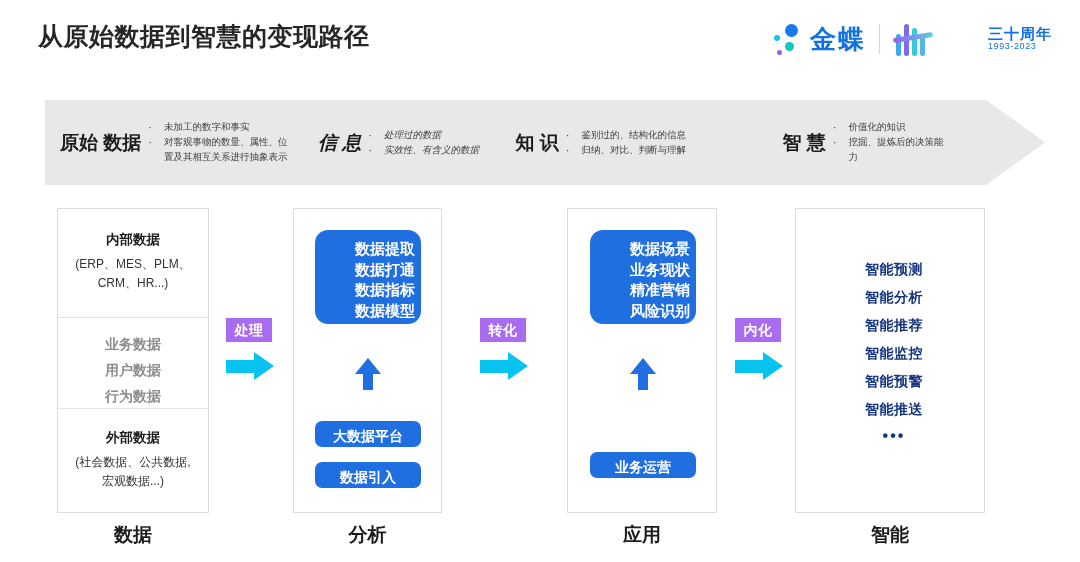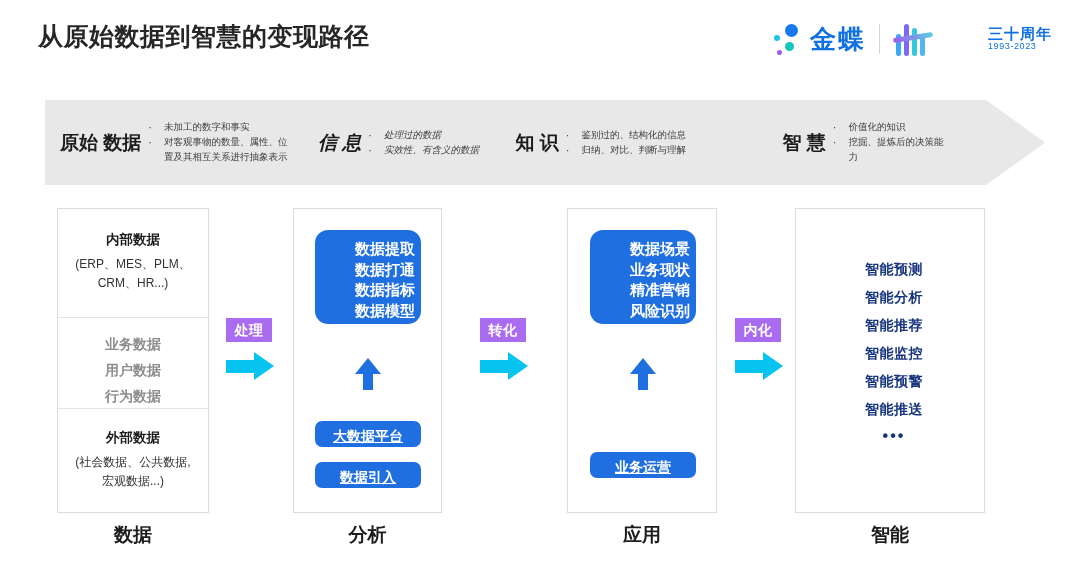--- a/index.html
+++ b/index.html
@@ -233,21 +233,20 @@
     white-space: pre-line;
     padding-left: 34px;
   }
   .bb-2 { left: 315px; top: 230px; }
   .bb-3 { left: 590px; top: 230px; }
   .pill {
     width: 106px; height: 26px;
     border-radius: 7px;
     font-size: 14px;
     line-height: 30px;
-    text-decoration: underline;
   }
   .p2a { left: 315px; top: 421px; }
   .p2b { left: 315px; top: 462px; }
   .p3a { left: 590px; top: 421px; margin-top: 31px; }
   .p3b { left: 590px; top: 462px; }
 
   
   .up-arrow {
     position: absolute;
     width: 26px; height: 32px;

